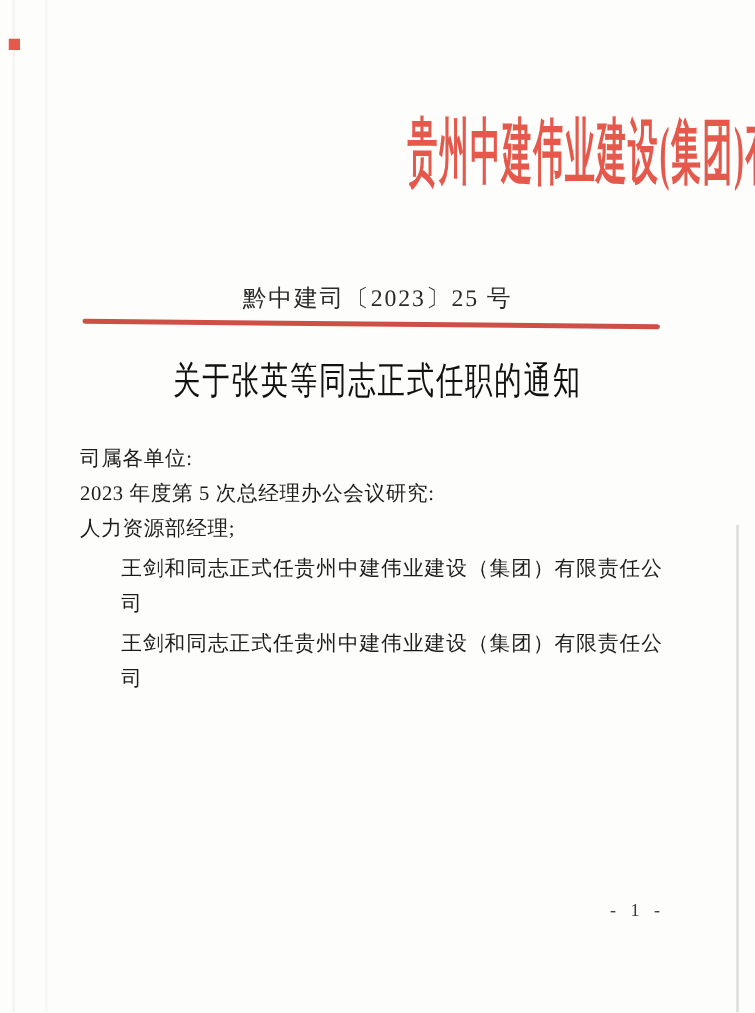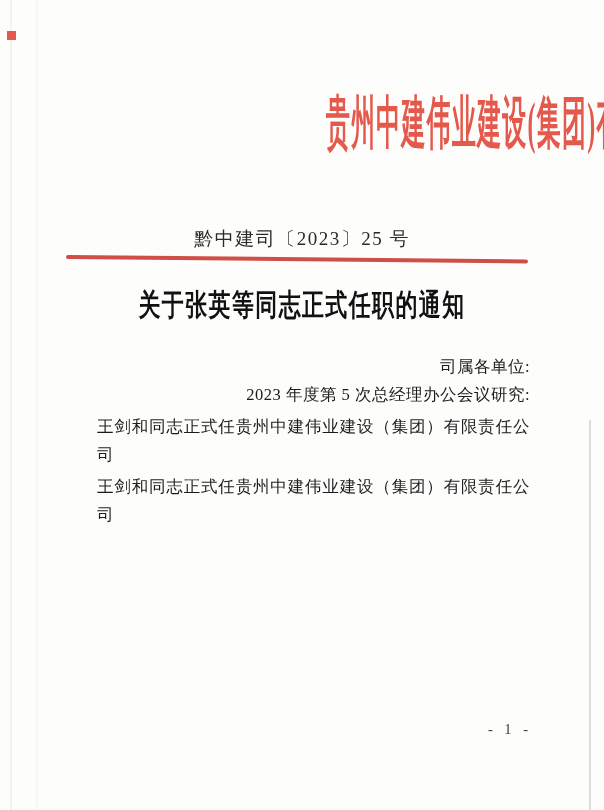--- a/index.html
+++ b/index.html
@@ -16,26 +16,26 @@
   .letterhead{position:absolute;top:94px;left:0;width:604px;text-align:center;
     color:var(--accent-red,#e4594c);font-weight:bold;line-height:1;}
   .letterhead>span{display:inline-block;font-size:57px;letter-spacing:3px;white-space:nowrap;
     transform:scaleX(0.42);transform-origin:center;}
   .doc-number{position:absolute;top:226px;left:0;width:604px;text-align:center;
     font-size:19px;letter-spacing:1.5px;color:#2a2a2a;}
   .red-rule{position:absolute;left:66px;top:255px;width:462px;height:3.5px;
     background:var(--rule-red,#cd4f45);border-radius:2px;
     transform:rotate(0.55deg);transform-origin:left center;}
   .doc-title{position:absolute;top:288px;left:0;width:604px;text-align:center;
-    font-weight:bold;color:#111;line-height:1.1;}
+    font-weight:normal;color:#111;line-height:1.1;}
   .doc-title>span{display:inline-block;font-size:30px;letter-spacing:2px;white-space:nowrap;
     transform:scaleX(0.73);transform-origin:center;}
   .body-text{position:absolute;left:64px;top:353px;width:466px;
     font-size:16.5px;letter-spacing:0.5px;color:#1c1c1c;}
-  .body-line{line-height:28px;min-height:28px;text-align:right;}
+  .body-line{line-height:28px;min-height:28px;text-align:left;}
   .body-line.indent{padding-left:33px;margin-top:4px;}
   .body-line.fill{text-align:justify;text-align-last:justify;}
   .page-number{position:absolute;top:721px;left:468px;width:84px;text-align:center;
     font-size:14.5px;letter-spacing:4px;color:#3a3a3a;}
 </style>
 </head>
 <body>
 
 <div class="page">
   <div class="streak s1"></div>
@@ -52,18 +52,19 @@
 
   <div class="red-rule"></div>
 
   <div class="doc-title">
     <span>关于张英等同志正式任职的通知</span>
   </div>
 
   <div class="body-text">
       <div class="body-line">司属各单位:</div>
       <div class="body-line">2023 年度第 5 次总经理办公会议研究:</div>
+      <div class="body-line">人力资源部经理;</div>
       <div class="body-line indent fill">王剑和同志正式任贵州中建伟业建设（集团）有限责任公司</div>
       <div class="body-line indent fill">王剑和同志正式任贵州中建伟业建设（集团）有限责任公司</div>
     </div>
 
   <div class="page-number">- 1 -</div>
 </div>
 
 </body></html>

